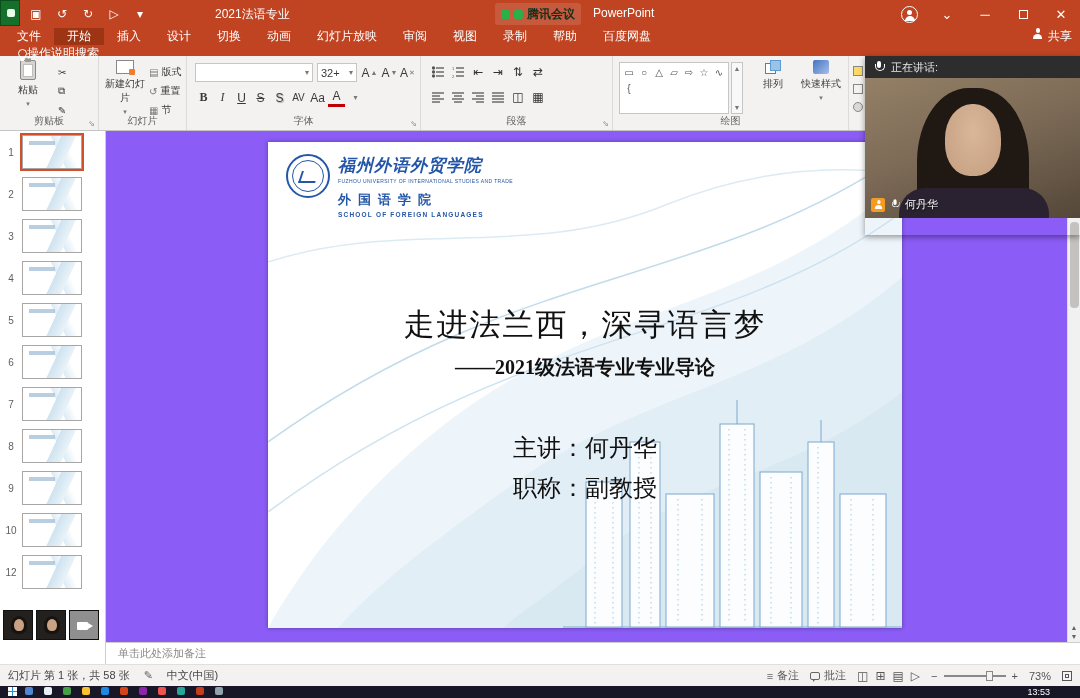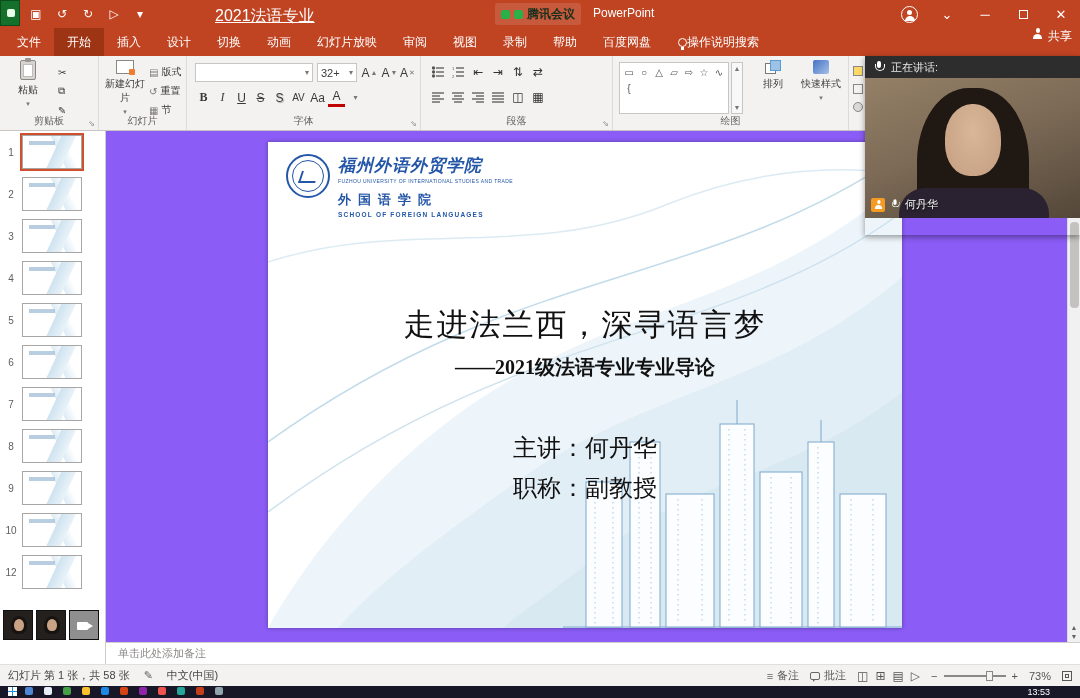--- a/index.html
+++ b/index.html
@@ -6,34 +6,34 @@
   *{box-sizing:border-box;}
   .screen{position:relative;width:1080px;height:698px;overflow:hidden;background:#d2d2d2;
     font-family:"Liberation Sans","DejaVu Sans",sans-serif;font-size:12px;color:#333;}
 
   
   .titlebar{position:absolute;left:0;top:0;right:0;height:28px;background:#c04322;color:#fff;z-index:40;}
   .rec-badge{position:absolute;left:0;top:0;width:20px;height:26px;background:#15702b;border:1px solid #0c4d1c;}
   .rec-badge::after{content:'';position:absolute;left:6px;top:8px;width:8px;height:8px;background:#eaffea;border-radius:2px;}
   .qat{position:absolute;left:26px;top:0;height:28px;display:flex;align-items:center;gap:6px;}
   .qat-btn{width:20px;text-align:center;font-size:12px;color:#fff;cursor:default;}
-  .tb-doc{position:absolute;left:215px;top:6px;font-size:16px;color:#fff;text-decoration:underline;}
+  .tb-doc{position:absolute;left:215px;top:6px;font-size:12px;color:#fff;}
   .meet-pill{position:absolute;left:495px;top:3px;height:22px;display:flex;align-items:center;gap:4px;padding:0 6px;background:rgba(255,255,255,0.12);border-radius:3px;color:#1e2b1e;}
   .meet-dot{width:9px;height:9px;border-radius:2px;background:#27b148;display:inline-block;}
   .meet-name{color:#17301d;font-size:12px;font-weight:bold;}
   .tb-app{position:absolute;left:593px;top:6px;font-size:12px;color:#fff;}
   .win-ctrls{position:absolute;right:0;top:0;height:28px;display:flex;align-items:center;}
   .win-btn{width:38px;height:28px;display:flex;align-items:center;justify-content:center;color:#fff;font-size:13px;}
   .user-circ{width:17px;height:17px;border:1px solid #fff;border-radius:50%;position:relative;}
   .user-circ::before{content:'';position:absolute;left:5.5px;top:3px;width:5px;height:5px;border-radius:50%;background:#fff;}
   .user-circ::after{content:'';position:absolute;left:3px;top:9px;width:10px;height:5px;border-radius:5px 5px 0 0;background:#fff;}
   .max-box{width:9px;height:9px;border:1px solid #fff;display:inline-block;}
 
   
-  .tabrow{position:absolute;left:0;top:28px;right:0;height:28px;background:#c04322;z-index:39;display:flex;align-items:stretch;padding-left:4px;}
+  .tabrow{position:absolute;left:0;top:28px;right:0;height:28px;background:#c04322;z-index:39;display:flex;align-items:stretch;padding-left:4px;flex-direction:column;}
   .tab{display:flex;align-items:center;padding:0 13px;color:#fff;font-size:12px;cursor:default;white-space:nowrap;}
   .tab.active{background:#9d3413;}
   .tab-search{display:flex;align-items:center;margin-left:14px;color:#fff;}
   .icn-bulb{width:9px;height:9px;border:1.5px solid #fff;border-radius:50%;position:relative;display:inline-block;}
   .icn-bulb::after{content:'';position:absolute;left:1.5px;bottom:-4px;width:3px;height:3px;background:#fff;}
   .share-btn{position:absolute;right:8px;top:0;height:28px;display:flex;align-items:flex-start;gap:5px;color:#fff;}
   .icn-person{width:11px;height:11px;position:relative;display:inline-block;}
   .icn-person::before{content:'';position:absolute;left:3.5px;top:0;width:4.5px;height:4.5px;border-radius:50%;background:#fff;}
   .icn-person::after{content:'';position:absolute;left:1px;top:5.5px;width:9px;height:5px;border-radius:5px 5px 0 0;background:#fff;}
 

